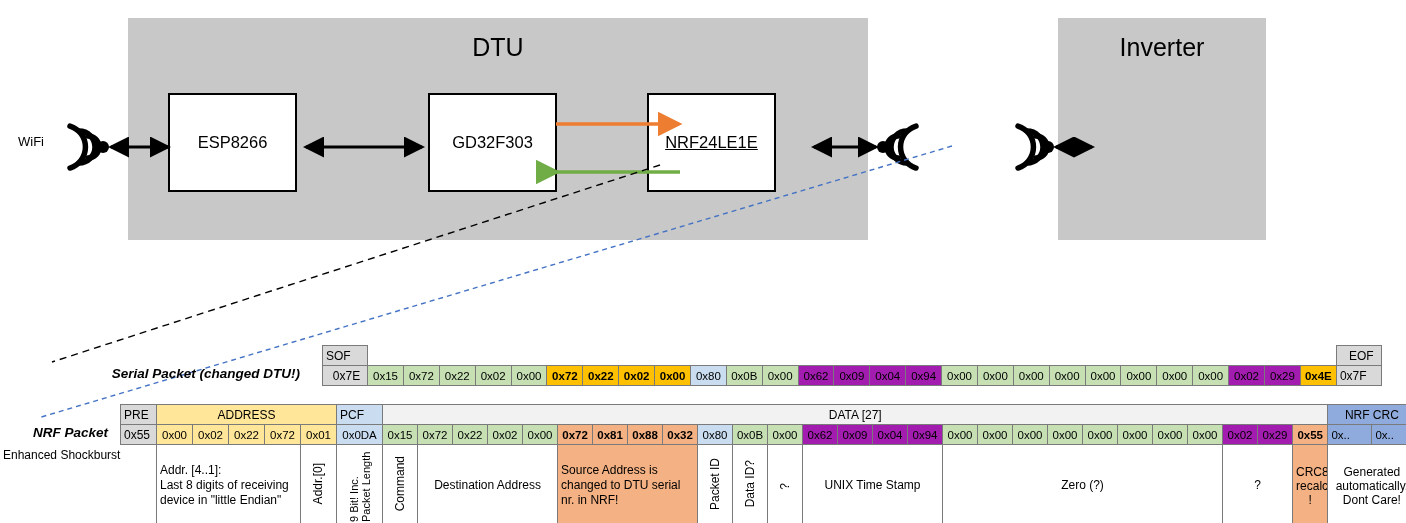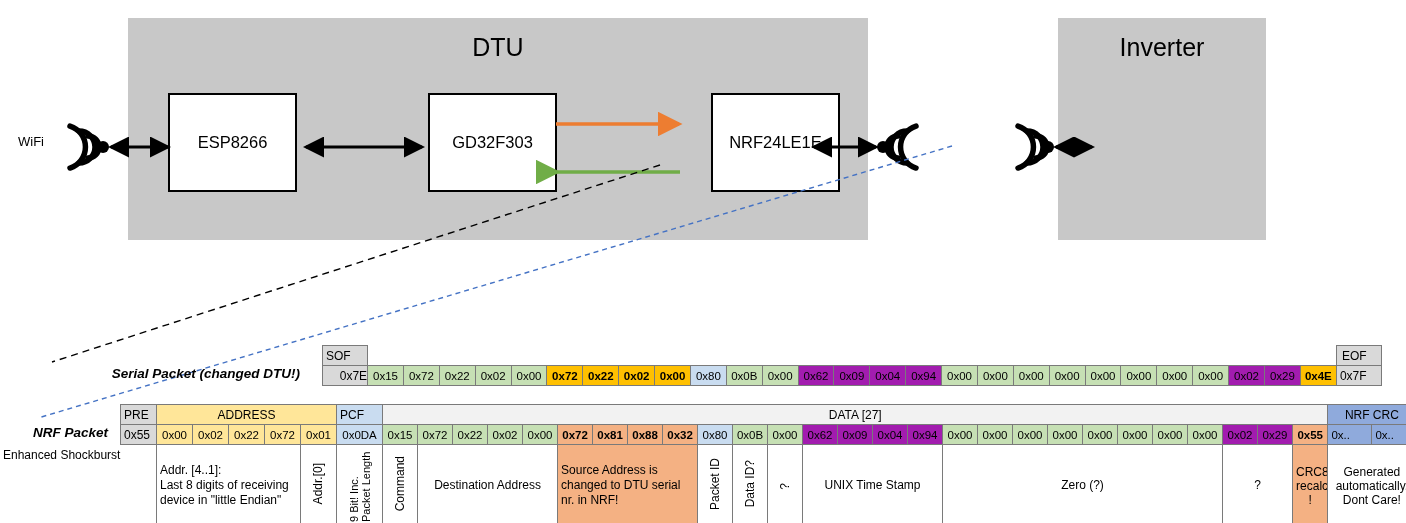--- a/index.html
+++ b/index.html
@@ -96,21 +96,21 @@
   <div class="enclosure" style="left:1058px;top:18px;width:208px;height:222px;">
     <div class="enclosure-title">Inverter</div>
   </div>
 
   <div class="chip" style="left:168px;top:93px;width:125px;height:95px;">
     <span>ESP8266</span>
   </div>
   <div class="chip" style="left:428px;top:93px;width:125px;height:95px;">
     <span>GD32F303</span>
   </div>
-  <div class="chip" style="left:711px;top:93px;width:125px;height:95px;">
+  <div class="chip" style="left:647px;top:93px;width:125px;height:95px;text-decoration:underline;">
     <span>NRF24LE1E</span>
   </div>
 
   <div class="wifi-label" style="left:18px;top:134px;">WiFi</div>
 </div>
 
 <svg class="overlay" viewBox="0 0 1406 523">
   <defs>
     <marker id="ah-black" markerWidth="7" markerHeight="7" refX="6" refY="3.5" orient="auto">
       <path d="M0,0 L7,3.5 L0,7 z" fill="#000"></path>
@@ -201,24 +201,24 @@
         <col style="width:35px">
       <col style="width:35px">
         <col style="width:35px">
         <col style="width:35px">
       <col style="width:44px">
     </colgroup>
     <tbody>
       <tr>
         <td class="hdr" style="text-align:left;padding-left:3px;">SOF</td>
         <td class="nb" colspan="27"></td>
-        <td class="hdr" style="text-align:left;padding-left:5px;">EOF</td>
+        <td class="hdr" style="text-align:left;padding-left:12px;">EOF</td>
       </tr>
       <tr id="serial-row">
-        <td class="hdr" style="text-align:right;padding-left:3px;">0x7E</td>
+        <td class="hdr" style="text-align:center;padding-left:3px;">0x7E</td>
 
         <td class="c-green">0x15</td>
           <td class="c-green">0x72</td>
           <td class="c-green">0x22</td>
           <td class="c-green">0x02</td>
           <td class="c-green">0x00</td>
           <td class="c-gold">0x72</td>
           <td class="c-gold">0x22</td>
           <td class="c-gold">0x02</td>
           <td class="c-gold">0x00</td>

